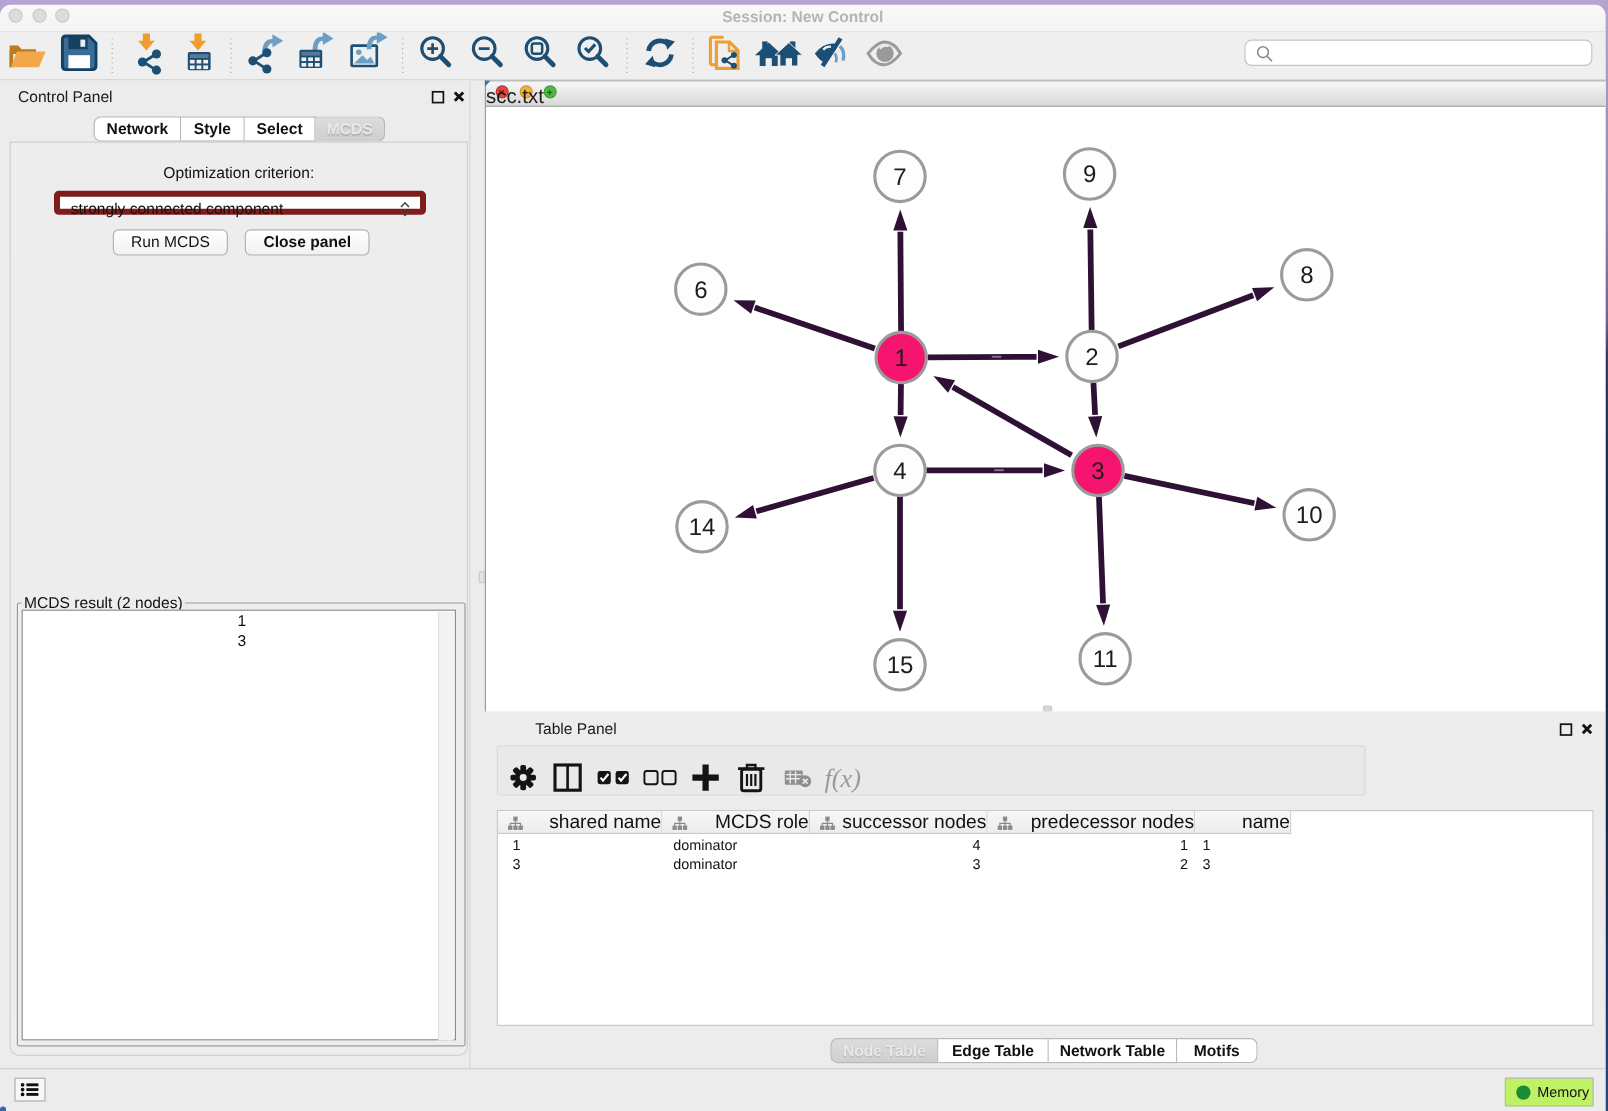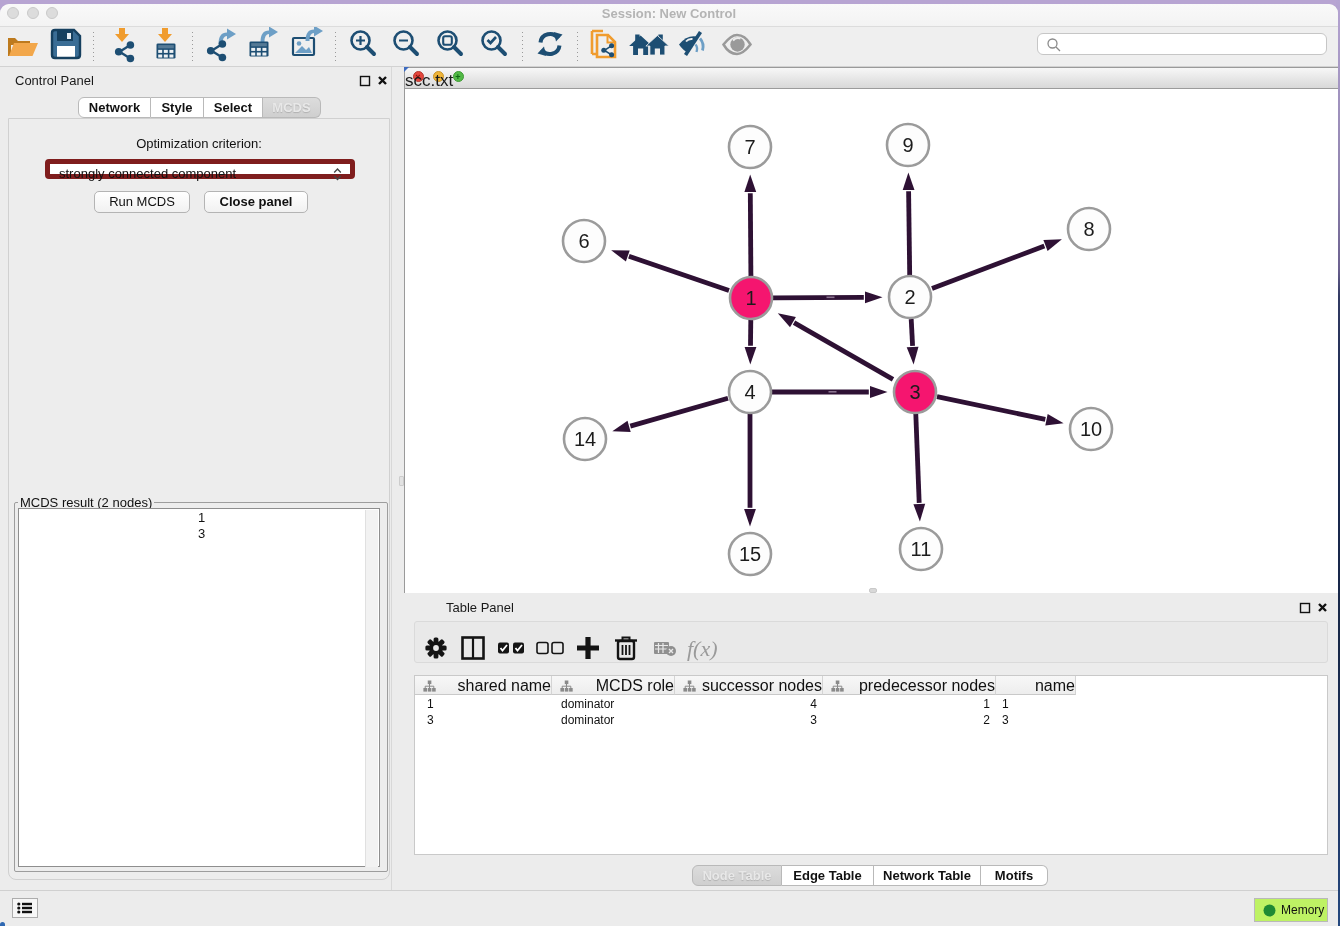--- a/index.html
+++ b/index.html
@@ -33,21 +33,21 @@
 #mcds-text { left:3px; top:5px; width:362px; height:359px; background:#fff; border:1px solid #8e8e8e; font-size:13px; line-height:15.5px; padding:1px 0 0 5px; color:#111; }
 #mcds-scroll { right:1px; top:1px; width:13px; height:357px; background:#f2f2f2; border-left:1px solid #e0e0e0; }
 
 #netframe { left:404px; top:63px; width:934px; height:526px; background:#fff; border-left:1px solid #9a9a9a; border-top:1px solid #9a9a9a; }
 #nf-title { left:0; top:0; width:933px; height:21px; background:linear-gradient(#f7f7f7,#d8d8d8); border-bottom:1px solid #9b9b9b; }
 .light { top:3px; width:11px; height:11px; border-radius:50%; font-size:9px; font-weight:bold; text-align:center; line-height:11px; }
 #nf-text { top:3px; left:0; width:929px; font-size:17px; color:#1a1a1a; }
 
 #tablepanel { left:404px; top:589px; width:934px; height:297px; background:#ececec; }
 #tp-title { left:14px; top:7px; font-size:13px; color:#1a1a1a;margin-left:28px; }
-#tp-toolbar { left:10px; top:28px; width:914px; height:42px; background:#e9e9e9; border:1px solid #dadada; border-radius:3px; }
+#tp-toolbar { left:10px; top:28px; width:724px; height:42px; background:#e9e9e9; border:1px solid #dadada; border-radius:3px; }
 #tp-table { left:10px; top:82px; width:914px; height:180px; background:#fff; border:1px solid #c9c9c9; }
 .th { position:absolute; top:0; height:19px; background:linear-gradient(#f7f7f7,#ededed); border-right:1px solid #d4d4d4; border-bottom:1px solid #c9c9c9; font-size:16px; color:#111; text-align:right; line-height:19px; }
 .td { position:absolute; font-size:12px; color:#111; height:16px; line-height:16px; }
 
 #bottabs { left:0; top:272px; width:934px; height:22px; }
 
 #statusbar { left:0; top:886px; width:1338px; height:36px; background:#ececec; border-top:1px solid #d0d0d0; }
 #memorybtn { left:1254px; top:7px; width:74px; height:24px; background:#bef264; border:1px solid #b9b9b9; font-size:12px; color:#111; }
 #listbtn { left:12px; top:7px; width:26px; height:20px; background:#f7f7f7; border:1px solid #adadad; }
 </style>

